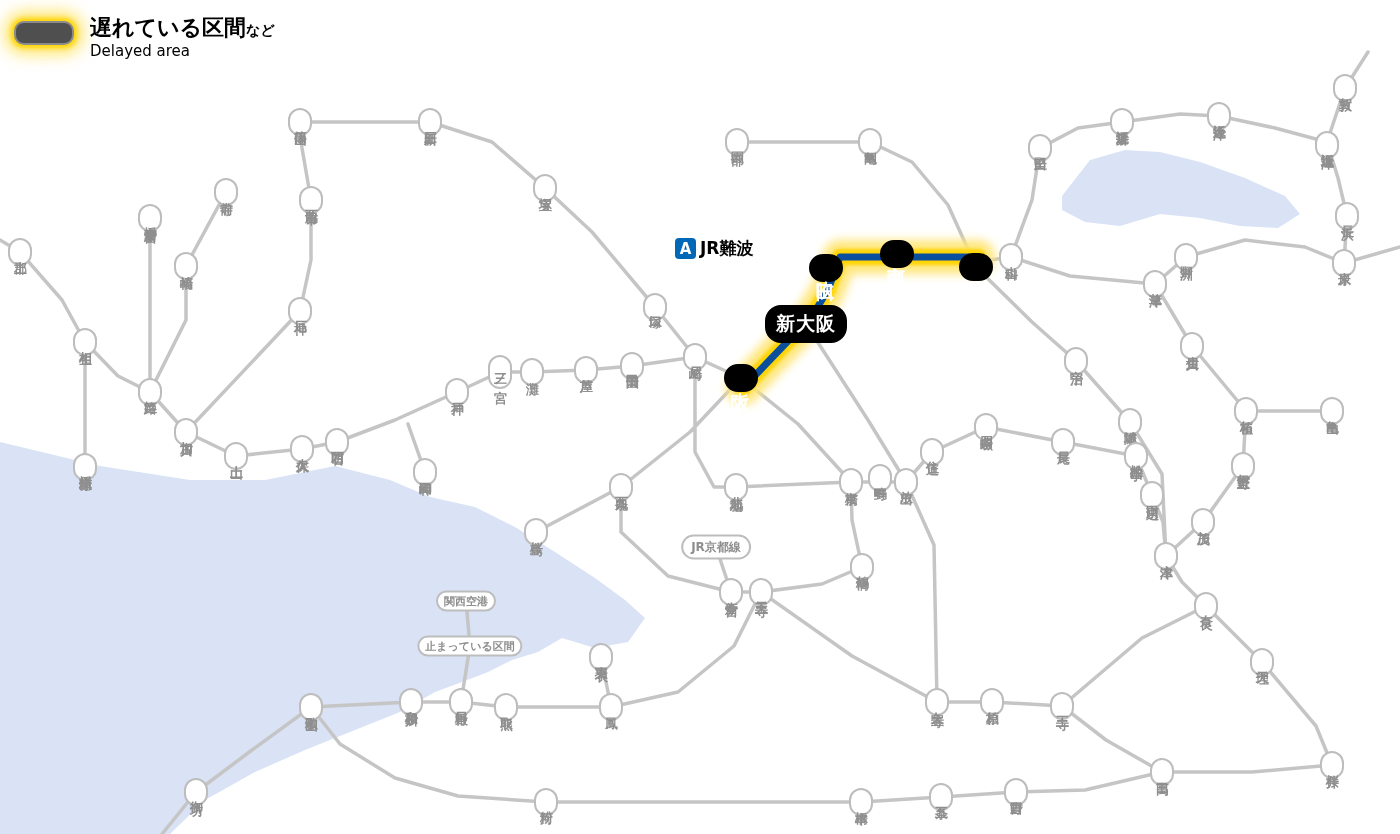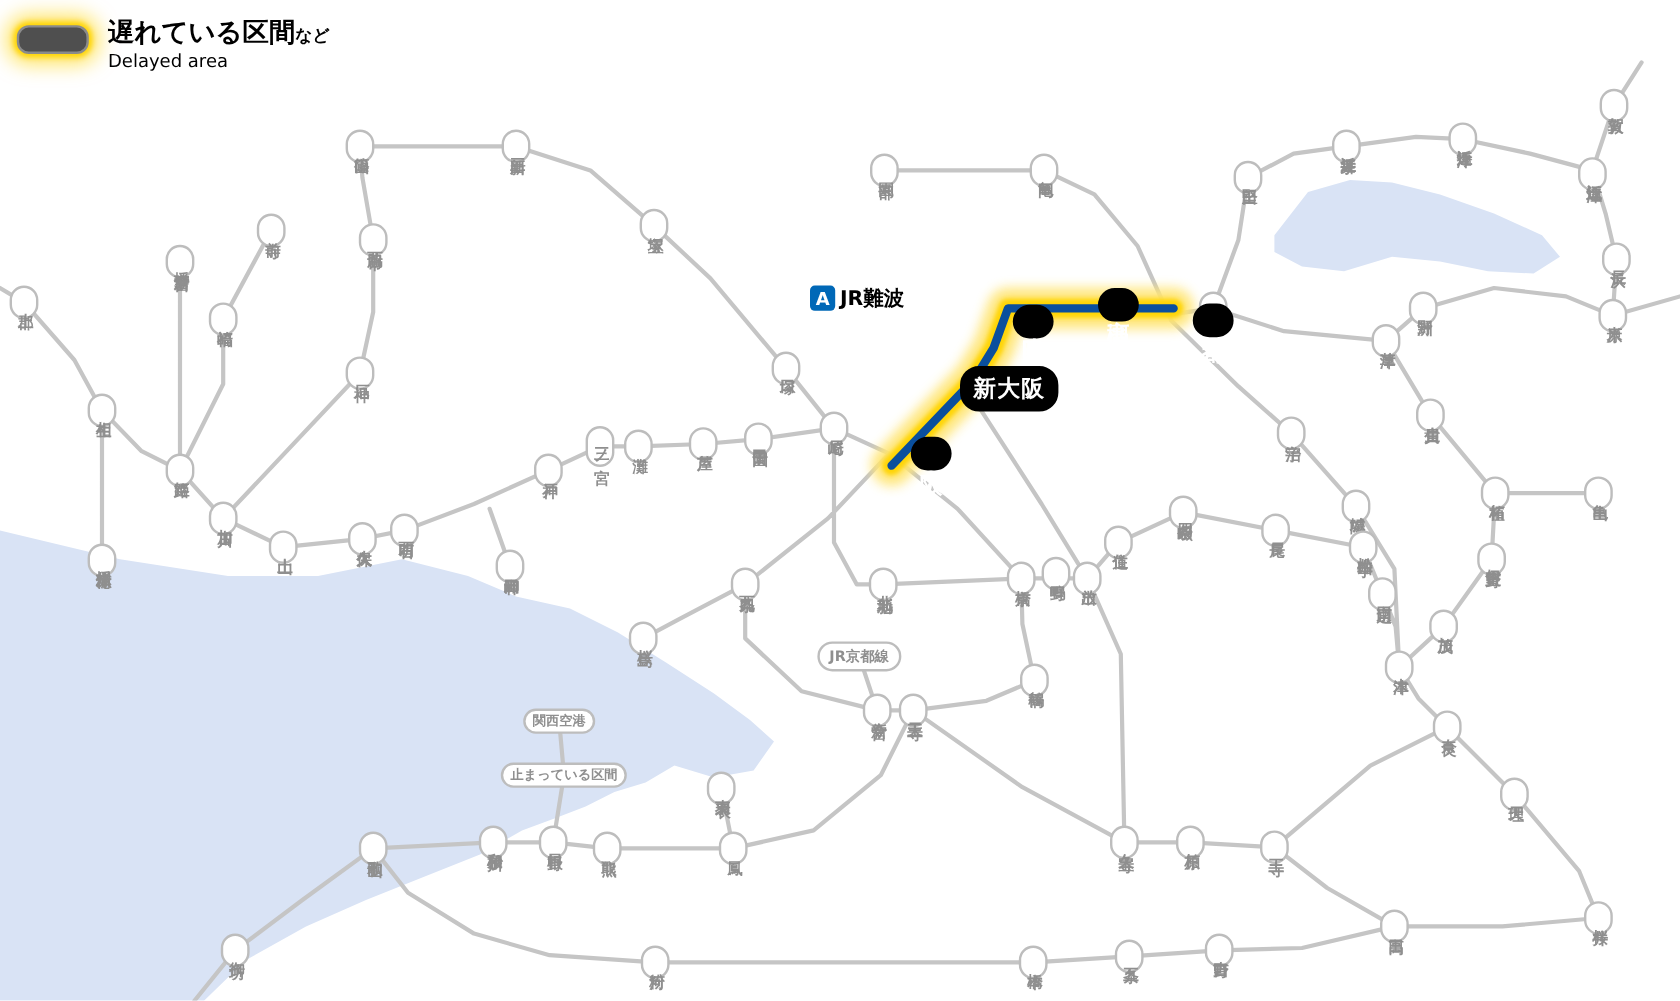--- a/index.html
+++ b/index.html
@@ -21,21 +21,21 @@
   .stations{position:absolute;inset:0;}
   .station{
     position:absolute;transform:translate(-50%,-50%);
     background:#fff;border:2px solid var(--pill_border);color:var(--pill_text);
     font-weight:bold;border-radius:13px;display:flex;align-items:center;justify-content:center;
     z-index:2;white-space:nowrap;box-sizing:border-box;
   }
   .station.v{writing-mode:vertical-rl;text-orientation:upright;font-size:13px;padding:6px 1px;letter-spacing:1px;min-height:28px;}
   .station.h{font-size:12px;padding:2px 8px;}
   .station.small{font-size:11px;padding:1px 6px;}
-  .station.active{background:var(--active_bg);color:var(--active_text);border-color:var(--active_bg);z-index:3;margin-left:35px;}
+  .station.active{background:var(--active_bg);color:var(--active_text);border-color:var(--active_bg);z-index:3;}
   .station.active.v{font-size:19px;padding:8px 2px;border-radius:16px;letter-spacing:2px;}
   .station.active.h{font-size:19px;padding:4px 9px;border-radius:16px;letter-spacing:1px;}
 
   .line-label{position:absolute;left:672px;top:236px;display:flex;align-items:center;gap:4px;z-index:4;background:#fff;padding:1px 3px;}
   .line-badge{width:21px;height:21px;border-radius:4px;background:var(--badge_blue);color:#fff;font-weight:bold;font-size:15px;display:flex;align-items:center;justify-content:center;}
   .line-name{font-size:17px;font-weight:bold;color:#000;}
 
   .legend{position:absolute;top:14px;left:14px;display:flex;gap:58px;z-index:5;}
   .legend-item{display:flex;align-items:flex-start;gap:16px;}
   .legend-icon{width:56px;height:20px;border-radius:10px;background:#4f4f4f;border:2px solid #8b8b8b;margin-top:7px;}

